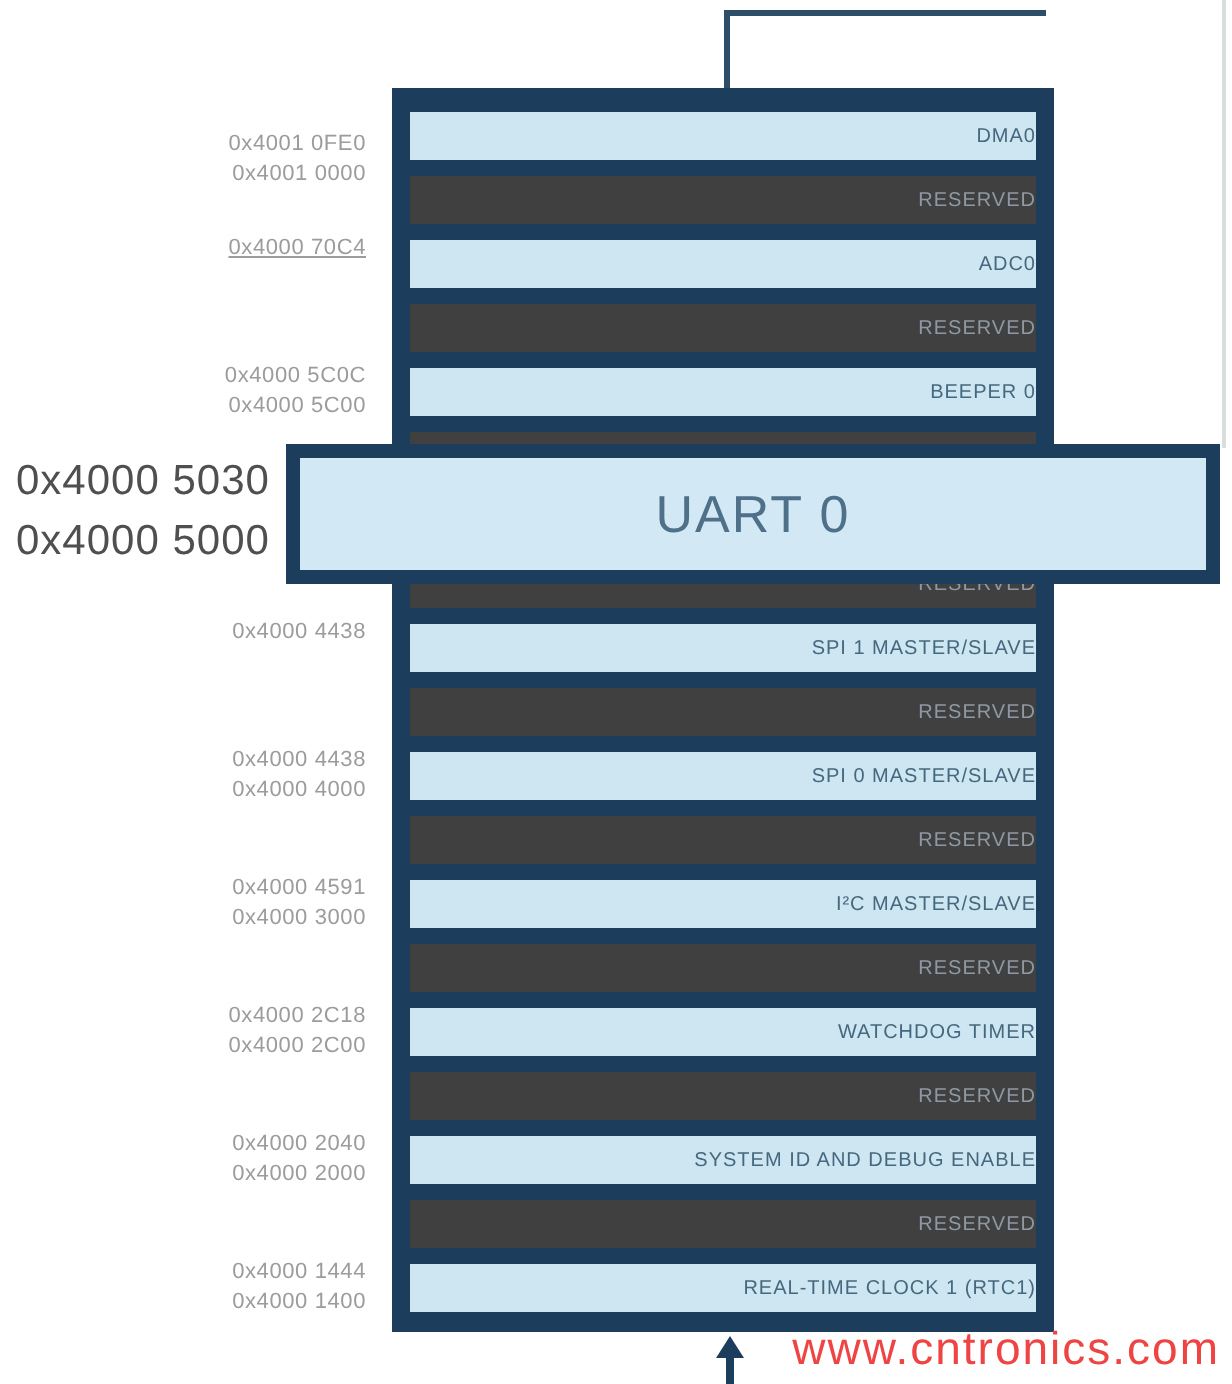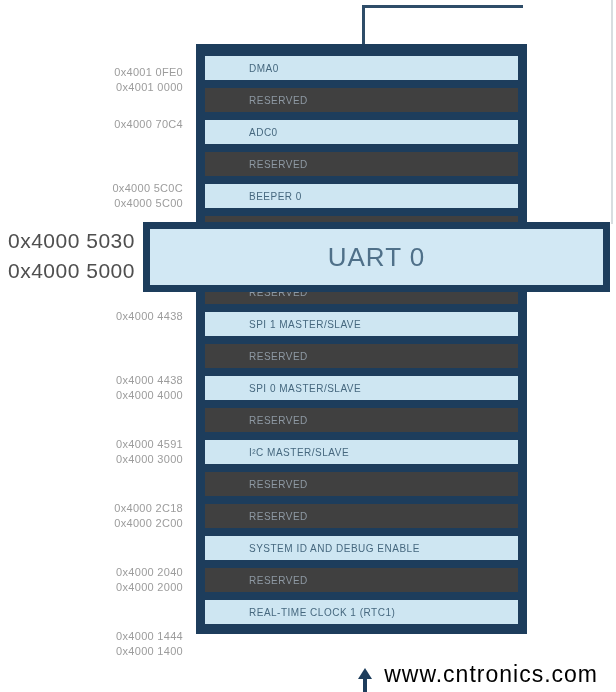--- a/index.html
+++ b/index.html
@@ -11,21 +11,21 @@
   .connector-v{position:absolute;left:362px;top:5px;width:3px;height:39px;background:#2e4d68;}
   .connector-h{position:absolute;left:362px;top:5px;width:161px;height:3px;background:#2e4d68;}
   .right-edge-line{position:absolute;left:611px;top:0;width:2px;height:224px;background:#d8dde0;}
   
   .stack{
     position:absolute;left:196px;top:44px;width:331px;box-sizing:border-box;
     background:#1d3d5c;padding:12px 9px 10px 9px;
     display:flex;flex-direction:column;gap:8px;
   }
   .row{
-    height:24px;flex:0 0 24px;display:flex;align-items:center;justify-content:flex-start;
+    height:24px;flex:0 0 24px;display:flex;align-items:center;justify-content:flex-end;
     font-size:10px;letter-spacing:0.5px;padding-left:44px;
   }
   .row.peripheral{background:#cee6f2;color:#46687f;}
   .row.reserved{background:#404040;color:#8e99a3;}
   
   .addr{
     position:absolute;left:0;width:183px;text-align:right;
     font-size:11px;line-height:15px;color:#9c9c9c;letter-spacing:0.3px;
   }
   
@@ -41,22 +41,22 @@
   }
   
   .arrow-head{
     position:absolute;left:358px;top:668px;width:0;height:0;
     border-left:7px solid transparent;border-right:7px solid transparent;
     border-bottom:11px solid #1d3d5c;
   }
   .arrow-stem{position:absolute;left:363px;top:678px;width:4px;height:14px;background:#1d3d5c;}
   
   .watermark{
-    position:absolute;right:18px;bottom:4px;
-    font-size:23px;letter-spacing:1px;color:#000000;
+    position:absolute;right:6px;bottom:4px;
+    font-size:23px;letter-spacing:1px;color:#ef4444;
   }
 </style>
 </head>
 <body>
 
 <div class="canvas">
 
   <div class="connector-h"></div>
   <div class="connector-v"></div>
   <div class="right-edge-line"></div>
@@ -97,40 +97,43 @@
       </div>
       <div class="row reserved">
         <span>RESERVED</span>
       </div>
       <div class="row peripheral">
         <span>I²C MASTER/SLAVE</span>
       </div>
       <div class="row reserved">
         <span>RESERVED</span>
       </div>
+      <div class="row peripheral">
+        <span>WATCHDOG TIMER</span>
+      </div>
       <div class="row reserved">
         <span>RESERVED</span>
       </div>
       <div class="row peripheral">
         <span>SYSTEM ID AND DEBUG ENABLE</span>
       </div>
       <div class="row reserved">
         <span>RESERVED</span>
       </div>
       <div class="row peripheral">
         <span>REAL-TIME CLOCK 1 (RTC1)</span>
       </div>
     </div>
 
   <div id="addrLayer">
       <div class="addr" style="top: 53px; margin-top: 12px;">
         <div>0x4001 0FE0</div>
         <div>0x4001 0000</div>
       </div>
-      <div class="addr" style="top: 117px;">
+      <div class="addr" style="top: 117px; text-decoration: underline;">
         <div>0x4000 70C4</div>
       </div>
       <div class="addr" style="top: 181px;">
         <div>0x4000 5C0C</div>
         <div>0x4000 5C00</div>
       </div>
       <div class="addr" style="top: 309px;">
         <div>0x4000 4438</div>
       </div>
       <div class="addr" style="top: 373px;">

